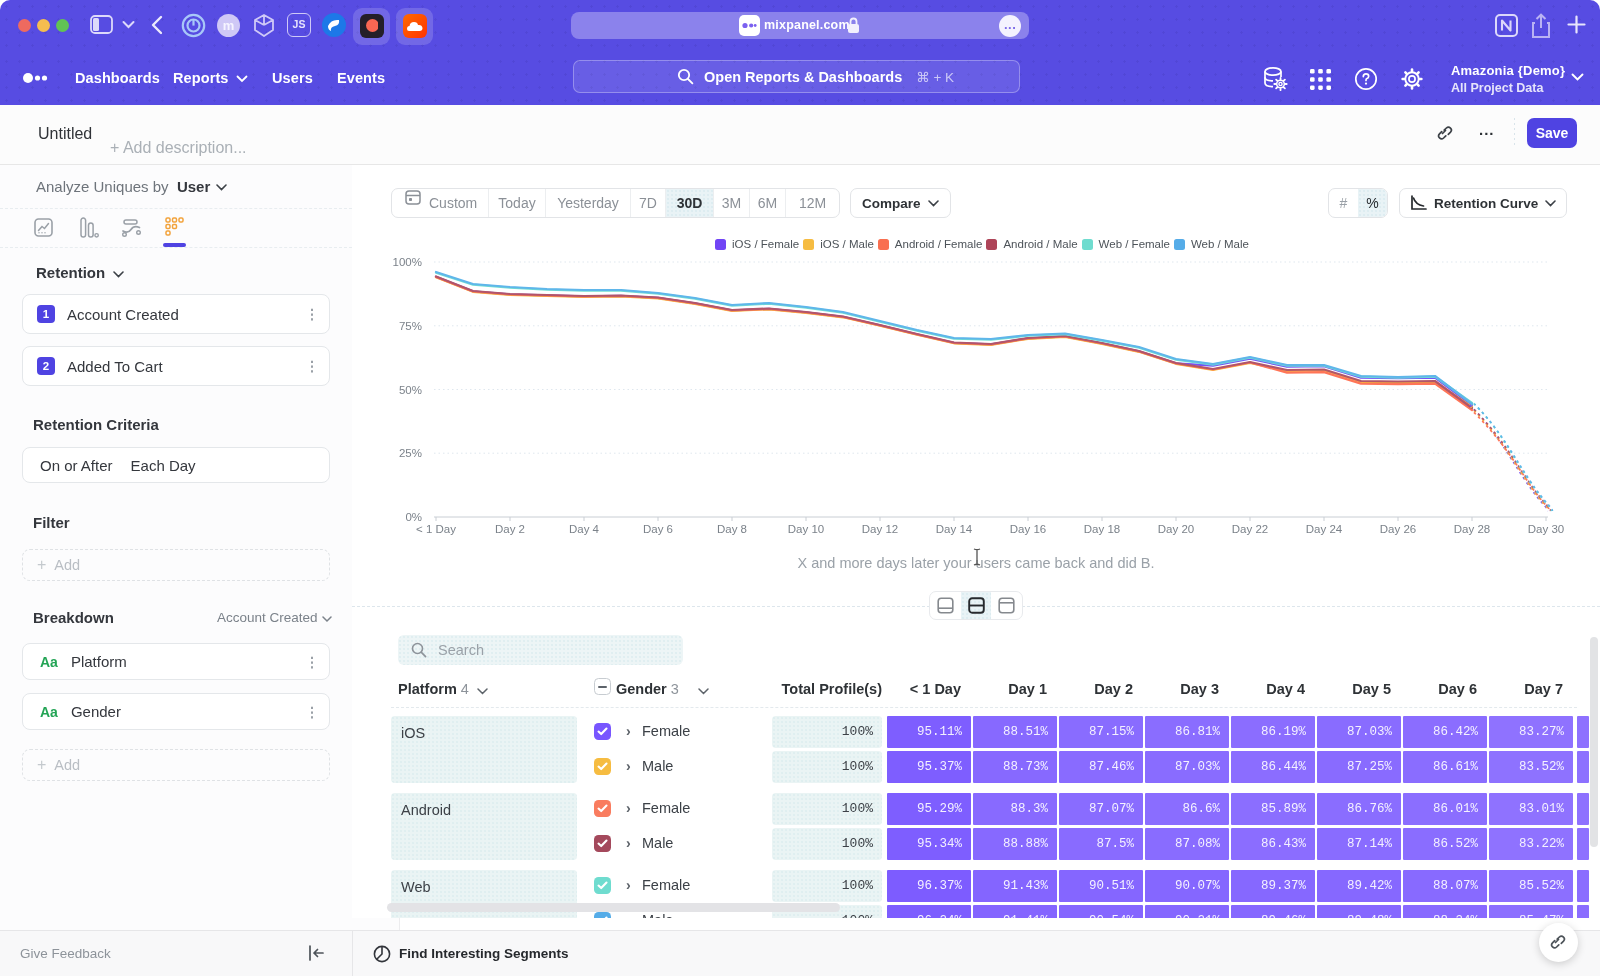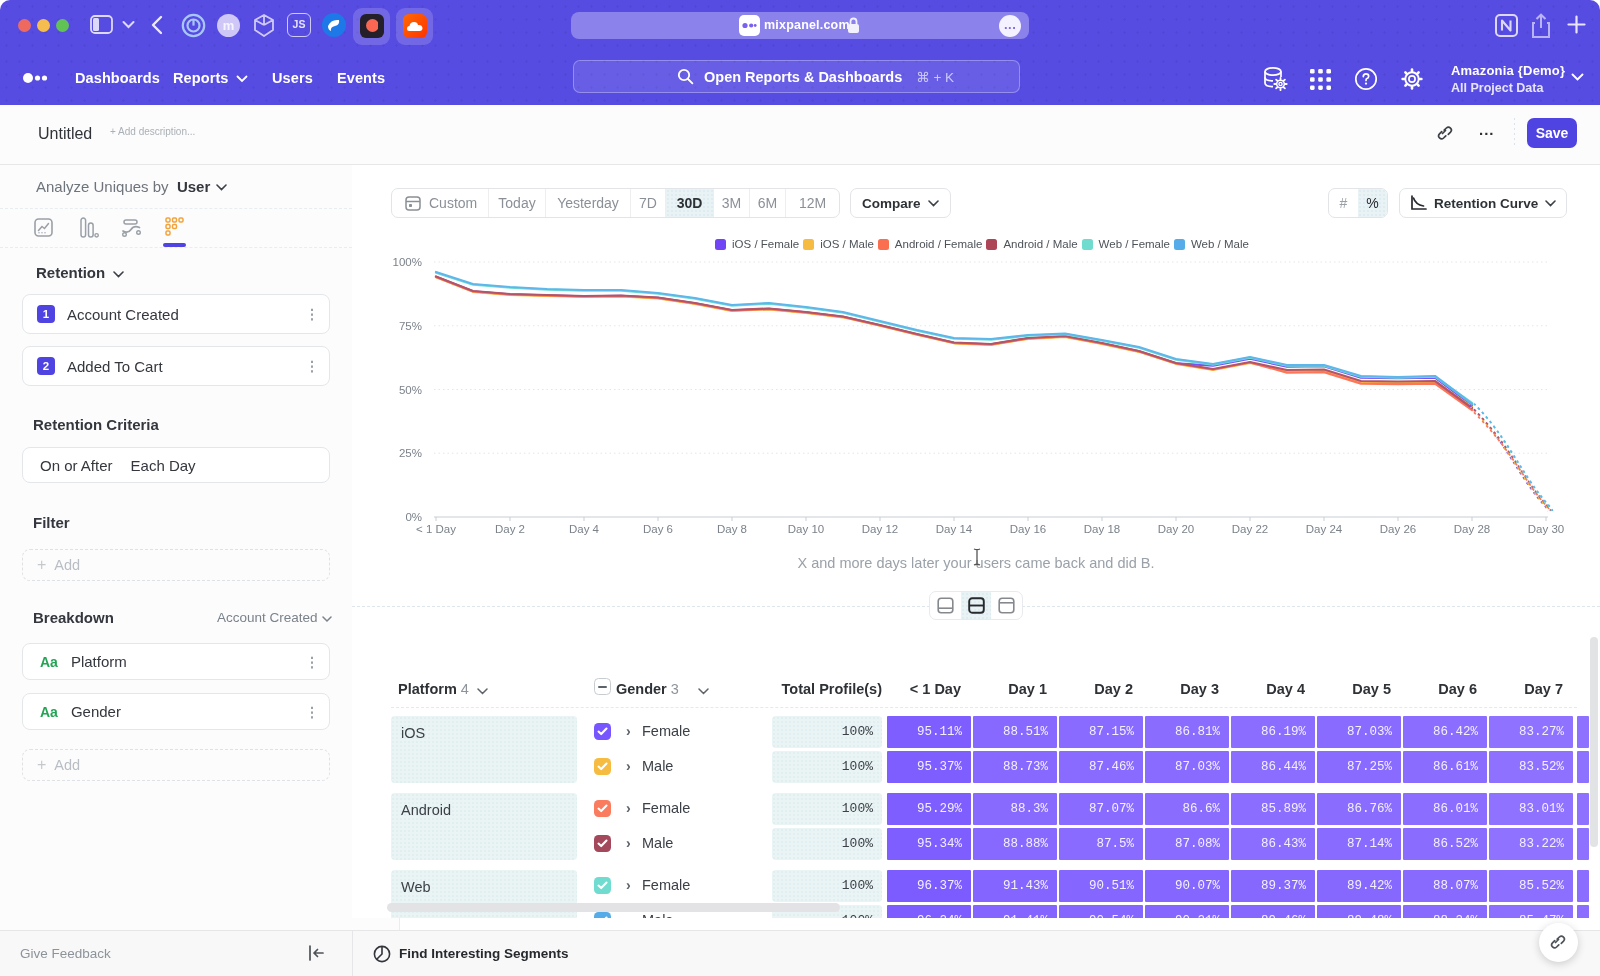--- a/index.html
+++ b/index.html
@@ -235,21 +235,21 @@
     </svg>
   <div class="abs" style="left:1451px;top:8px;color:#fff;font-size:13px;font-weight:700;letter-spacing:.2px">Amazonia {Demo}</div>
   <div class="abs" style="left:1451px;top:26px;color:rgba(255,255,255,.85);font-size:12.5px;font-weight:600">All Project Data</div>
   <svg class="abs" style="left:1571px;top:18px" width="13" height="9" viewBox="0 0 13 9">
     <path d="M1.5 1.5 L6.5 6.5 L11.5 1.5" fill="none" stroke="#fff" stroke-width="1.9" stroke-linecap="round"></path>
     </svg>
 </div>
 
 <div class="phead">
   <div class="abs" style="left:38px;top:20px;font-size:16px;font-weight:400;color:#303338">Untitled</div>
-  <div class="abs" style="left:110px;top:21px;font-size:10px;color:#aab0b6">+ Add description...</div>
+  <div class="abs" style="left:110px;top:34px;font-size:16px;color:#aab0b6">+ Add description...</div>
   <svg class="abs" style="left:1437px;top:20px" width="17" height="17" viewBox="0 0 17 17">
     <path d="M7 10 L10 7 M6.2 8.2 L4 10.4 A2.9 2.9 0 0 0 8.1 14.5 L10.3 12.3 M8.7 6.7 L10.9 4.5 A2.9 2.9 0 0 1 15 8.6 L12.8 10.8" transform="translate(-1.5,-1.5)" fill="none" stroke="#3c4147" stroke-width="1.7" stroke-linecap="round"></path>
     </svg>
   <div class="abs" style="left:1479px;top:16px;color:#2e3236;font-size:15px;font-weight:700;letter-spacing:1px">...</div>
   <div class="abs" style="left:1514px;top:13px;width:1px;height:30px;background:repeating-linear-gradient(#d9e4ea 0 2px,transparent 2px 5px)"></div>
   <div class="save">Save</div>
 </div>
 
 <div class="sidebar">
   <div class="shead" style="left:36px;top:13px"><span class="sgray">Analyze Uniques by</span>&nbsp; User</div>
@@ -324,21 +324,21 @@
   <div class="card" style="top:528px;height:37px">
     <div style="margin:0 13px 0 17px;font-size:14px;font-weight:700;color:#23a455">Aa</div>
     <div class="ctext">Gender</div>
       <div class="vdots">⋮</div>
     </div>
   <div class="addbox" style="top:584px"><span>+</span>Add</div>
 </div>
 
 <div class="main">
   <div class="seg">
-    <div class="it" style="display:flex;align-items:center;gap:8px;width:97px;padding:0 0 0 13px">
+    <div class="it" style="display:flex;gap:8px;width:97px;padding:0 0 0 13px">
       <svg width="16" height="16" viewBox="0 0 16 16">
           <rect x="1" y="2" width="14" height="13" rx="3" fill="none" stroke="#8b9097" stroke-width="1.5"></rect>
           <line x1="1" y1="6.5" x2="15" y2="6.5" stroke="#8b9097" stroke-width="1.5"></line>
           <rect x="4" y="9" width="3" height="3" rx="0.8" fill="#8b9097"></rect>
         </svg>
       Custom</div>
     <div class="it" style="width:57px">Today</div>
       <div class="it" style="width:85px">Yesterday</div>
     <div class="it" style="width:35px">7D</div>
       <div class="it sel" style="width:48px">30D</div>
@@ -446,20 +446,27 @@
         </svg>
       </div>
     <div class="tog">
         <svg width="17" height="17" viewBox="0 0 17 17">
           <rect x="1.2" y="1.2" width="14.6" height="14.6" rx="3" fill="none" stroke="#85898e" stroke-width="1.6"></rect>
           <line x1="1.2" y1="5.8" x2="15.8" y2="5.8" stroke="#85898e" stroke-width="1.6"></line>
         </svg>
       </div>
   </div>
 
+  <div class="tsearch">
+    <svg style="margin-left:13px" width="16" height="16" viewBox="0 0 16 16">
+      <circle cx="6.5" cy="6.5" r="5" fill="none" stroke="#8d939a" stroke-width="1.6"></circle>
+      <line x1="10.4" y1="10.4" x2="14.6" y2="14.6" stroke="#8d939a" stroke-width="1.6" stroke-linecap="round"></line>
+      </svg>
+    <span style="margin-left:11px">Search</span>
+    </div>
   <div class="th" style="left:46px">Platform <span style="color:#8d939a;font-weight:400">4</span></div>
   <svg class="abs" style="left:125px;top:523px" width="11" height="7" viewBox="0 0 11 7">
     <path d="M1 1 L5.5 5.5 L10 1" fill="none" stroke="#5d636a" stroke-width="1.5" stroke-linecap="round"></path>
     </svg>
   <div class="abs" style="left:242px;top:513px;width:17px;height:17px;border:1.5px solid #c7ccd1;border-radius:4.5px;background:#fff">
     <div style="margin:6.5px 3px 0 3px;height:2px;background:#5d636a;border-radius:1px"></div>
     </div>
   <div class="th" style="left:264px">Gender <span style="color:#8d939a;font-weight:400">3</span></div>
   <svg class="abs" style="left:346px;top:523px" width="11" height="7" viewBox="0 0 11 7">
     <path d="M1 1 L5.5 5.5 L10 1" fill="none" stroke="#5d636a" stroke-width="1.5" stroke-linecap="round"></path>

